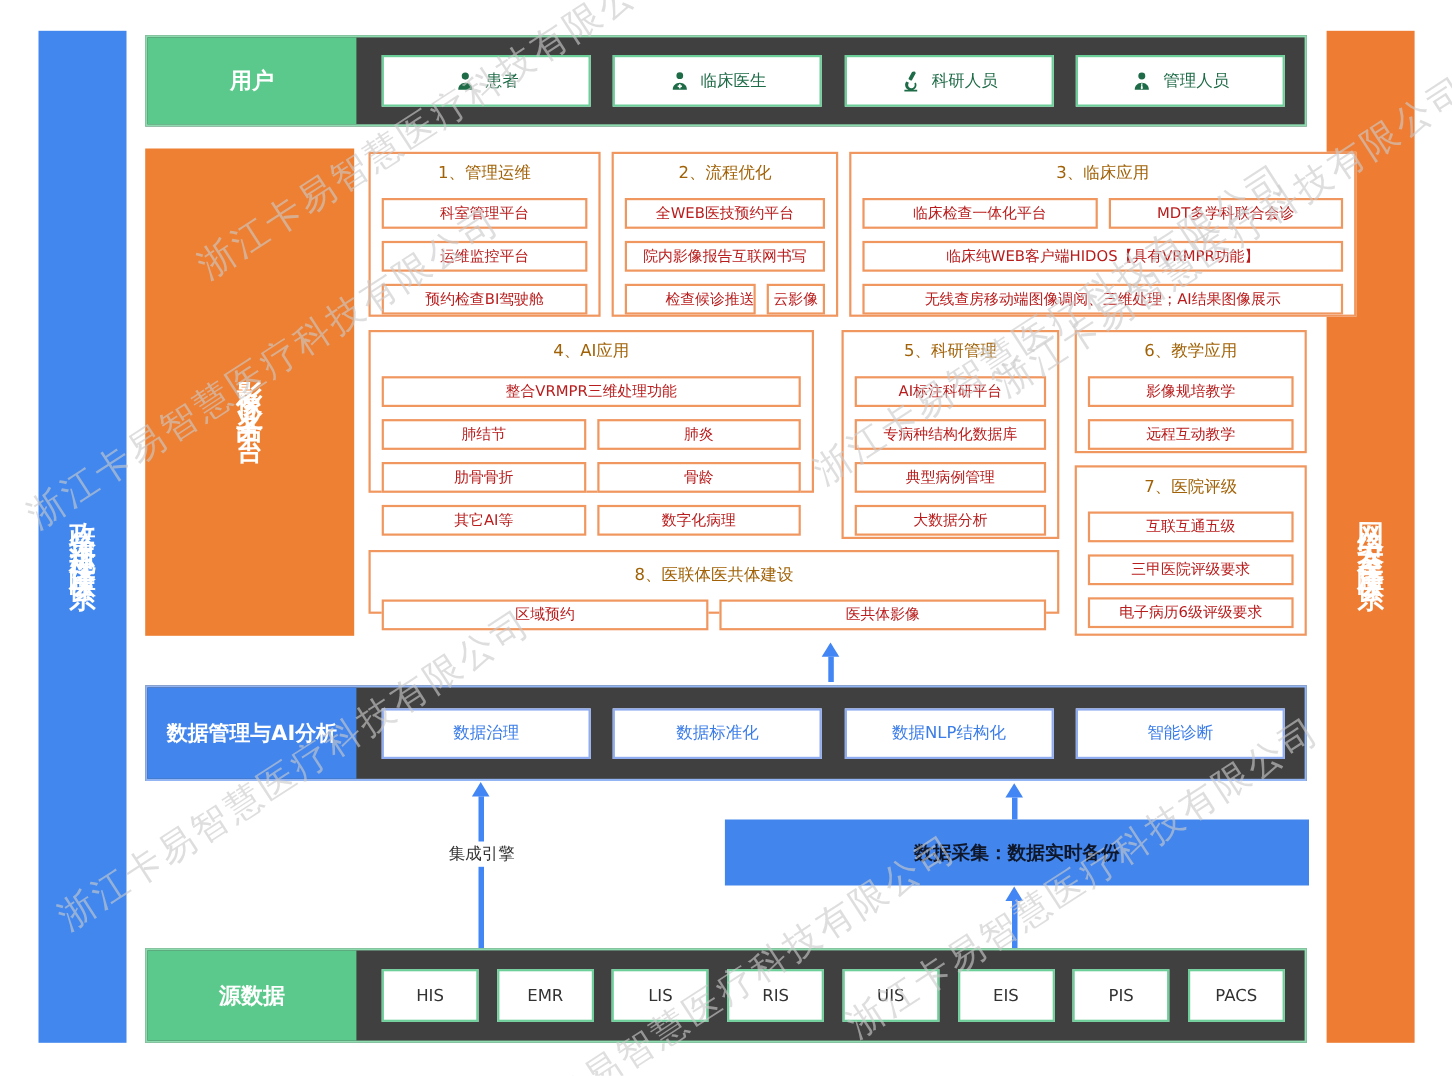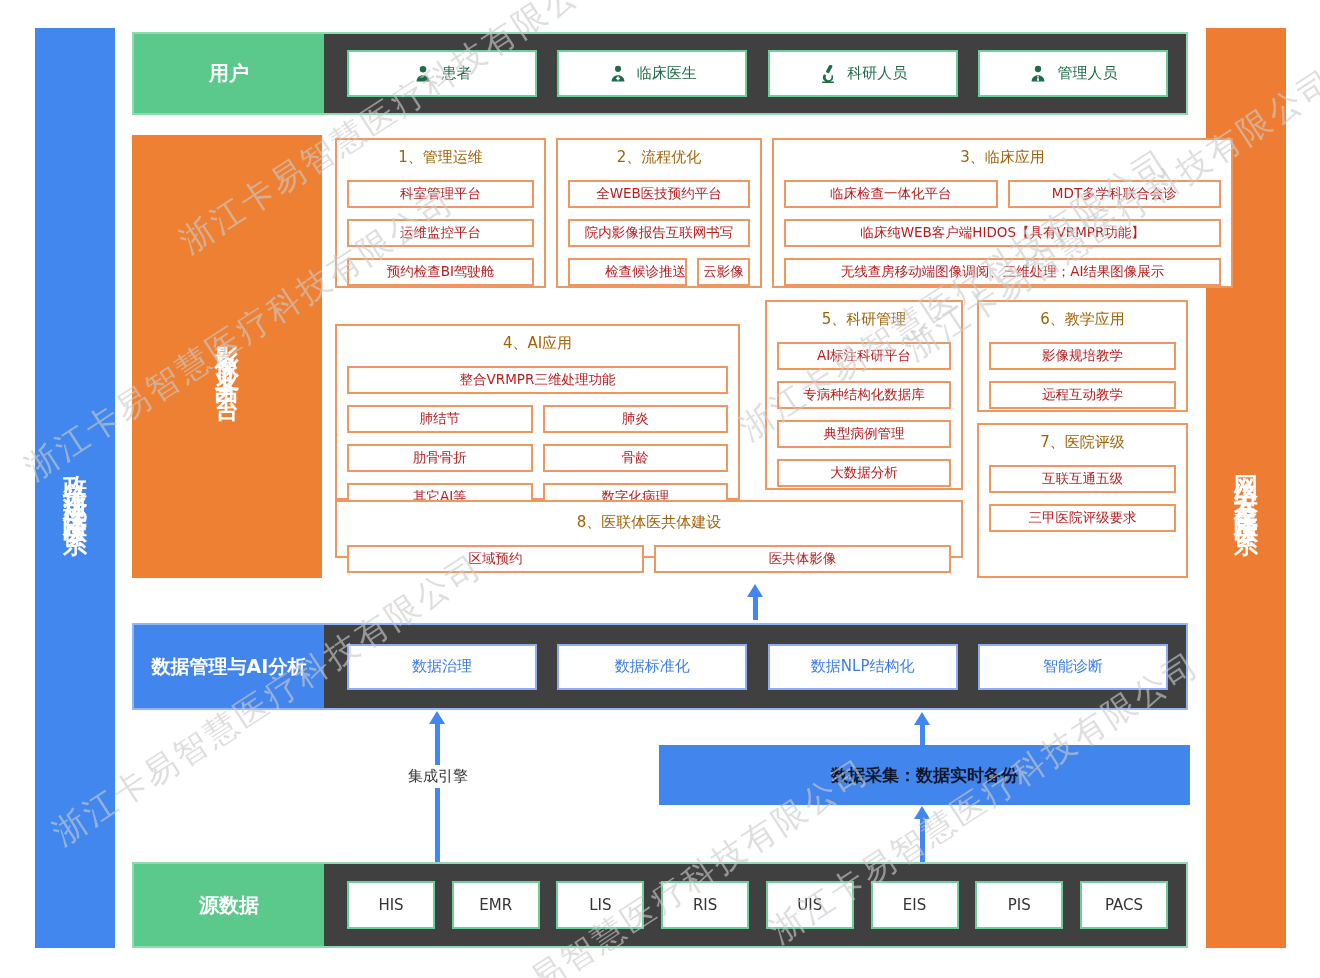--- a/index.html
+++ b/index.html
@@ -28,21 +28,21 @@
   .platform-label .vtext{font-size:24px;letter-spacing:10px;}
 
   
   .sec{position:absolute;border:2px solid #F0965F;background:#fff;box-sizing:border-box;padding:5px 10px 0;}
   .sec-title{text-align:center;font-size:15px;color:#a16207;height:24px;line-height:24px;white-space:nowrap;}
   .orow{display:flex;gap:10px;margin-top:11px;}
   .oitem{flex:1;height:28px;border:2px solid #F0965F;box-sizing:border-box;display:flex;align-items:center;justify-content:center;font-size:13.5px;color:#b91c1c;white-space:nowrap;overflow:hidden;background:#fff;}
   .s1{left:335px;top:138px;width:211px;height:150px;}
   .s2{left:556px;top:138px;width:206px;height:150px;}
   .s3{left:772px;top:138px;width:461px;height:150px;}
-  .s4{left:335px;top:300px;width:405px;height:176px;margin-top:24px;}
+  .s4{left:335px;top:300px;width:405px;height:148px;}
   .s5{left:765px;top:300px;width:198px;height:190px;}
   .s6{left:977px;top:300px;width:211px;height:112px;}
   .s7{left:977px;top:423px;width:211px;height:155px;}
   .s8{left:335px;top:500px;width:628px;height:58px;padding-top:8px;}
   .grow2{flex:1.6;padding-left:36px;}
   .grow1{flex:1;}
 
   
   .dm-band{top:623px;height:87px;border:2px solid #93B5F3;}
   .dm-band .band-label{background:#4285EC;font-size:19px;}
@@ -205,20 +205,23 @@
       </div>
   </div>
 
   <div class="sec s7">
     <div class="sec-title">7、医院评级</div>
     <div class="orow">
         <div class="oitem">互联互通五级</div>
       </div>
     <div class="orow">
         <div class="oitem">三甲医院评级要求</div>
+      </div>
+    <div class="orow">
+        <div class="oitem">电子病历6级评级要求</div>
       </div>
   </div>
 
   <div class="sec s8">
     <div class="sec-title">8、医联体医共体建设</div>
     <div class="orow">
       <div class="oitem">区域预约</div>
       <div class="oitem">医共体影像</div>
     </div>
   </div>

